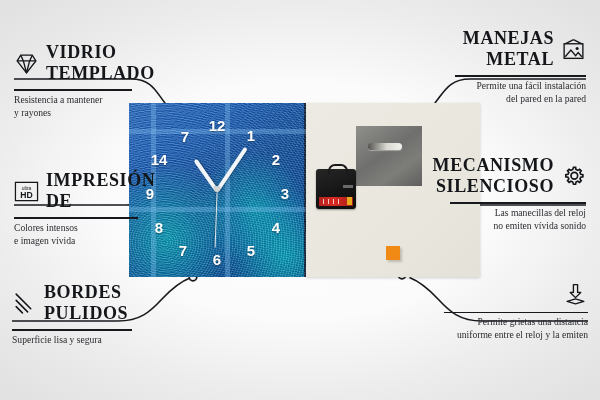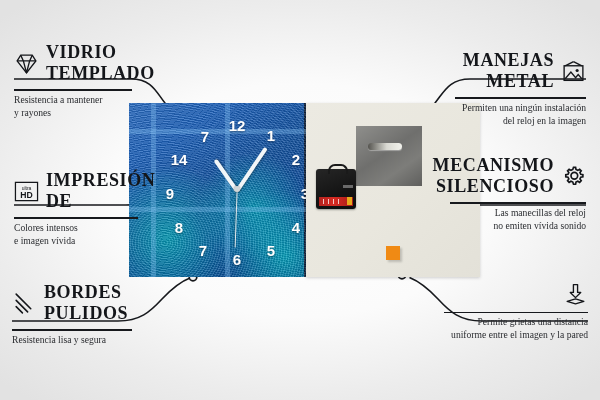--- a/index.html
+++ b/index.html
@@ -67,21 +67,21 @@
     background:linear-gradient(90deg,#b5231f 0%,#d62a22 45%,#a81c18 100%);
   }
   .mech .label .tick{position:absolute;top:2px;width:1px;height:5px;background:rgba(255,255,255,.75);}
   .mech .chip{position:absolute;right:4px;bottom:4px;width:5px;height:8px;background:#e8a91c;}
   .mech .dots{position:absolute;right:3px;top:16px;width:10px;height:3px;background:rgba(190,190,190,.5);}
   .foam{
     position:absolute;left:80px;top:143px;width:14px;height:14px;
     background:#f08a14;box-shadow:2px 2px 2px rgba(0,0,0,.18);
   }
   
-  .clockface{position:absolute;inset:0;margin-left:20px;}
+  .clockface{position:absolute;inset:0;}
   .num{
     position:absolute;color:#ffffff;font-family:"Liberation Sans",sans-serif;
     font-weight:700;font-size:15px;line-height:1;
     text-shadow:0 1px 2px rgba(0,0,0,.35);
     transform:translate(-50%,-50%);
   }
   .hand{position:absolute;transform-origin:0 50%;background:#f2f6f8;border-radius:2px;
     box-shadow:0 1px 2px rgba(0,0,0,.3);}
   .hand-h{left:88px;top:86px;width:38px;height:4px;transform:rotate(-125deg);}
   .hand-m{left:88px;top:86px;width:52px;height:4px;transform:rotate(-56deg);}
@@ -222,40 +222,40 @@
         <path d="M4 3 L18 17"></path>
           <path d="M4 9 L15 20"></path>
           <path d="M4 15 L10 21"></path>
       </svg>
       <div>
         <div class="ttl"><span>BORDES</span><br><span>PULIDOS</span></div>
       </div>
     </div>
     <div class="rule" style="width:120px;margin-top:5px;"></div>
     <div class="desc">
-      <span>Resistencia lisa y segura</span>
-    </div>
-  </div>
-
-  <div class="callout right" style="left:455px;top:50px;width:131px;">
+      <span>Superficie lisa y segura</span>
+    </div>
+  </div>
+
+  <div class="callout right" style="left:455px;top:28px;width:131px;">
     <div class="head">
       <div style="flex:1">
         <div class="ttl"><span>MANEJAS</span><br><span>METAL</span></div>
       </div>
       <svg class="ico" viewBox="0 0 24 24" fill="none" stroke="#14161a" stroke-width="1.3">
         <path d="M12 2.5 C9 4 6 5.5 4 6.5"></path>
           <path d="M12 2.5 C15 4 18 5.5 20 6.5"></path>
         <rect x="3" y="6.5" width="18" height="14"></rect>
         <circle cx="15.5" cy="11" r="1.5" fill="#14161a" stroke="none"></circle>
         <path d="M4 19 L9.5 12.5 L14 18 L16.5 15 L20 19"></path>
       </svg>
     </div>
     <div class="rule" style="width:131px;margin-top:5px;"></div>
     <div class="desc">
-      <span>Permiten una ningún instalación</span><br><span>del reloj en la imagen</span>
+      <span>Permite una fácil instalación</span><br><span>del pared en la pared</span>
     </div>
   </div>
 
   <div class="callout right" style="left:450px;top:155px;width:136px;">
     <div class="head">
       <div style="flex:1">
         <div class="ttl"><span>MECANISMO</span><br><span>SILENCIOSO</span></div>
       </div>
       <svg class="ico" viewBox="0 0 24 24" fill="none" stroke="#14161a" stroke-width="1.6">
         <path d="M12 3.2 L14 3.2 L14.4 5.3 L16.1 6.1 L17.9 5 L19.4 6.5 L18.2 8.2 L19 9.9 L21 10.3 L21 12.3 L19 12.7 L18.2 14.4 L19.4 16.1 L17.9 17.6 L16.1 16.5 L14.4 17.3 L14 19.4 L12 19.4 L11.3 17.3 L9.6 16.5 L7.8 17.6 L6.3 16.1 L7.5 14.4 L6.7 12.7 L4.6 12.3 L4.6 10.3 L6.7 9.9 L7.5 8.2 L6.3 6.5 L7.8 5 L9.6 6.1 L11.3 5.3 Z"></path>
@@ -270,17 +270,17 @@
 
   <div class="callout right" style="left:444px;top:282px;width:144px;">
     <div class="head">
       <svg class="ico" viewBox="0 0 24 24" fill="none" stroke="#14161a" stroke-width="1.3" stroke-linejoin="round">
         <path d="M10 2.5 H14 V10 H17 L12 15 L7 10 H10 Z"></path>
         <path d="M12 16.2 L20 18.6 L12 21 L4 18.6 Z"></path>
       </svg>
     </div>
     <div class="rule" style="width:144px;margin-top:5px;"></div>
     <div class="desc">
-      <span>Permite grietas una distancia</span><br><span>uniforme entre el imagen y la pared</span>
+      <span>Permite grietas una distancia</span><br><span>uniforme entre el reloj y la emiten</span>
     </div>
   </div>
 
 </div>
 
 </body></html>

